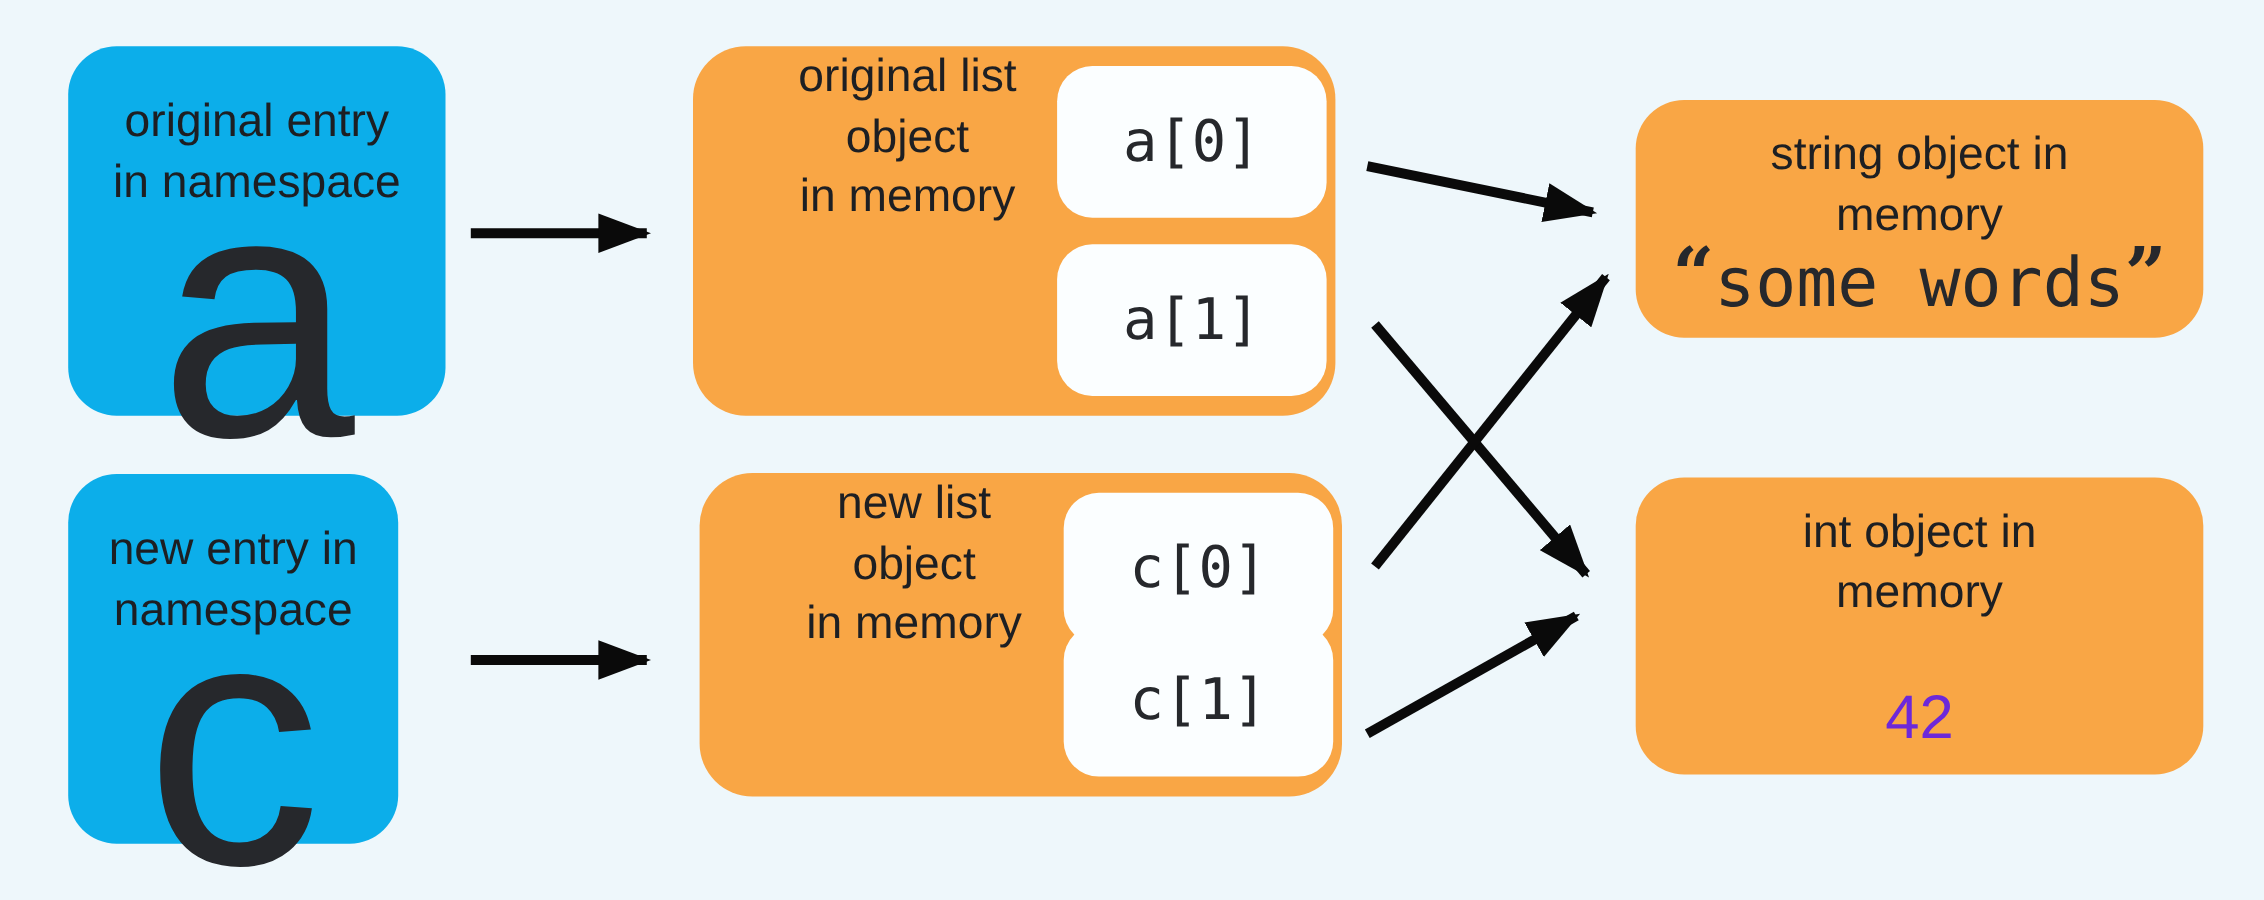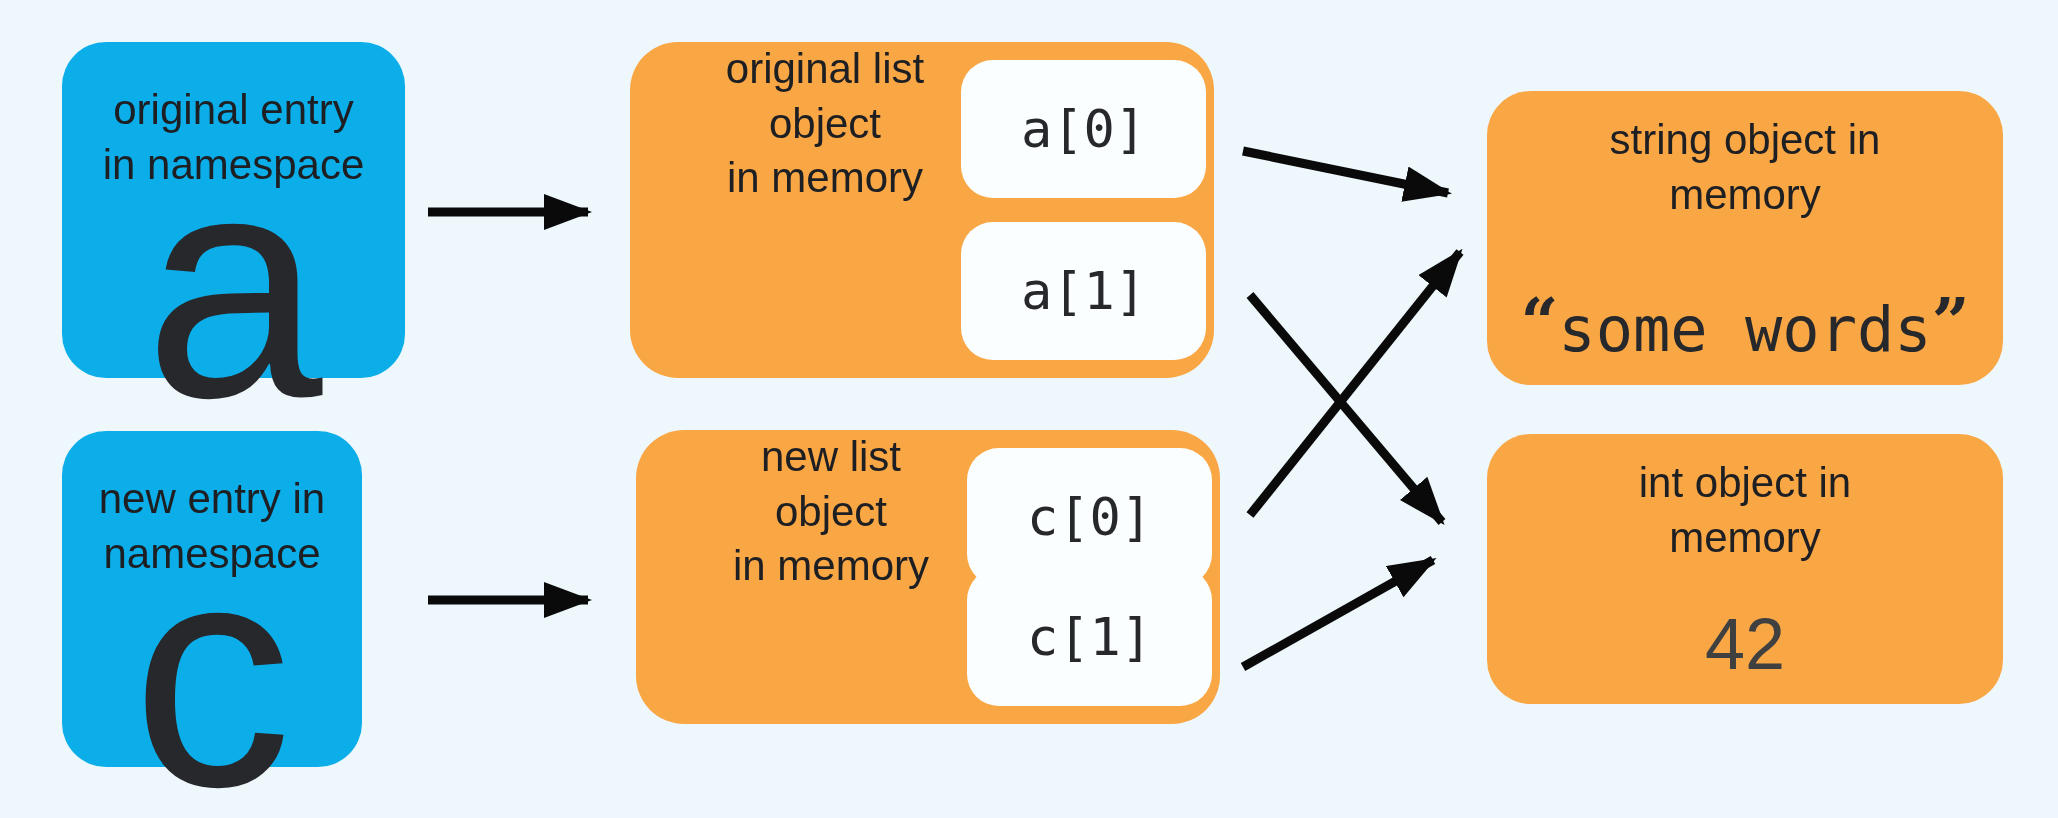--- a/index.html
+++ b/index.html
@@ -104,23 +104,23 @@
     white-space: nowrap;
   }
   .string-value .quote {
     font-family: "DejaVu Serif", serif;
     font-weight: bold;
     font-size: 66px;
     position: relative;
     top: -6px;
   }
   .int-value {
-    font-size: 72px;
+    font-size: 56px;
     line-height: 1;
-    color: #404040;
+    color: #6d28d9;
   }
 </style>
 </head>
 <body>
 
 <div class="stage">
 
   <svg class="arrow-layer" viewBox="0 0 2058 818">
     <defs>
       <marker id="head" viewBox="0 0 48 36" refX="44" refY="18" markerWidth="48" markerHeight="36" markerUnits="userSpaceOnUse" orient="auto">
@@ -172,21 +172,21 @@
       <span>in memory</span>
     </div>
     <div class="slot slot-0">
       <span class="slot-text">c[0]</span>
     </div>
     <div class="slot slot-1">
       <span class="slot-text">c[1]</span>
     </div>
   </div>
 
-  <div class="box value-box" style="left:1487px; top:91px; width:516px; height:294px;">
+  <div class="box value-box" style="left:1487px; top:91px; width:516px; height:216px;">
     <div class="box-label">
       <span>string object in</span>
       <span>memory</span>
     </div>
     <div class="string-value"><span class="quote">“</span><span>some words</span><span class="quote">”</span></div>
   </div>
 
   <div class="box value-box" style="left:1487px; top:434px; width:516px; height:270px;">
     <div class="box-label">
       <span>int object in</span>

